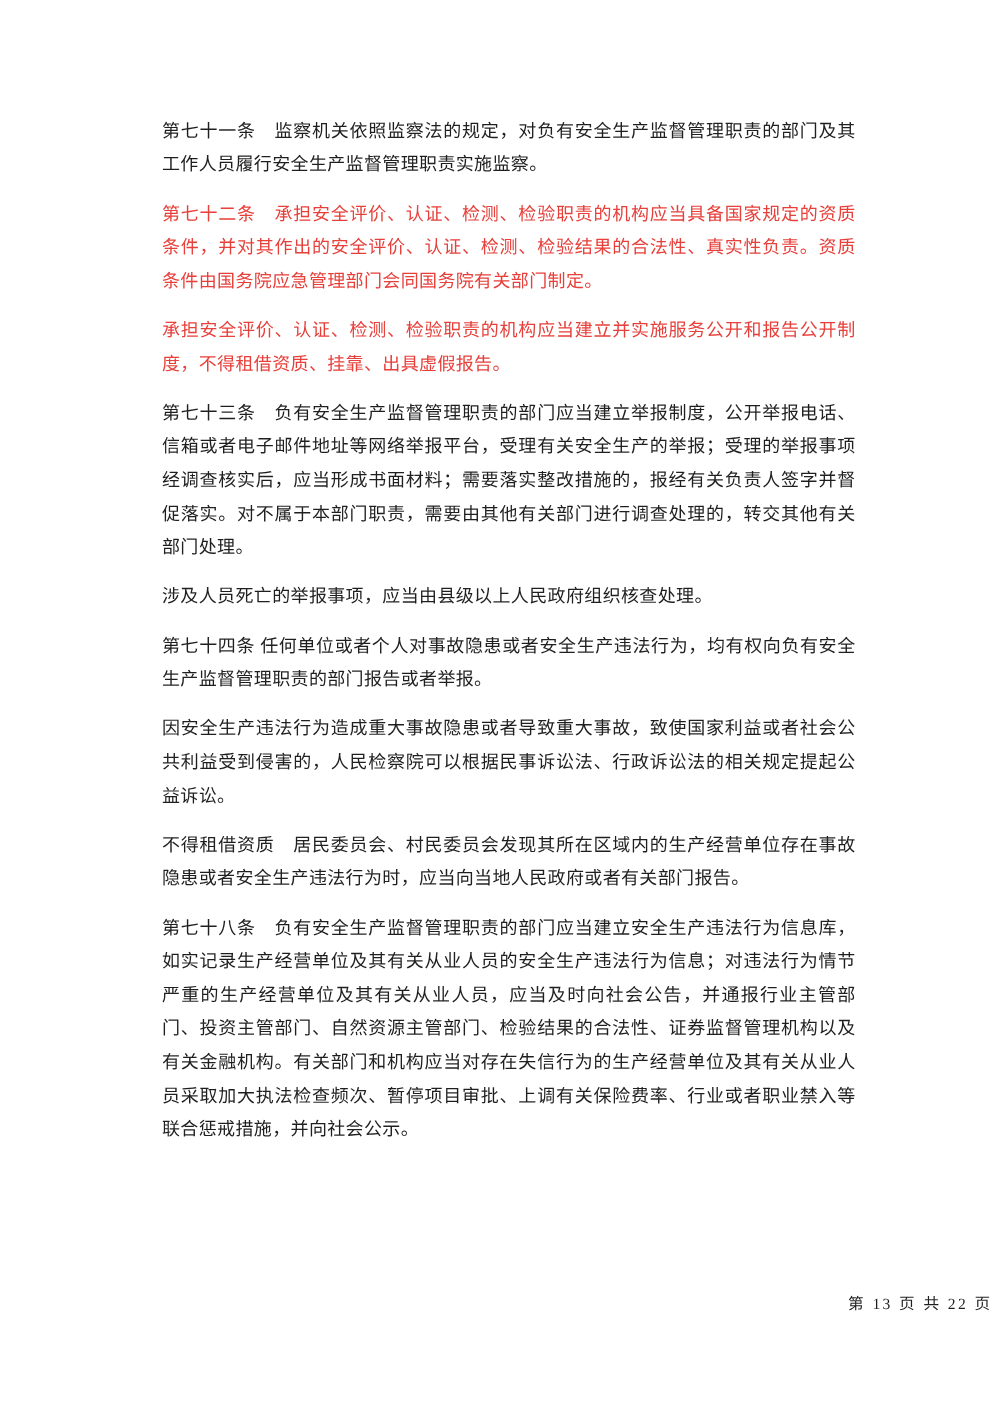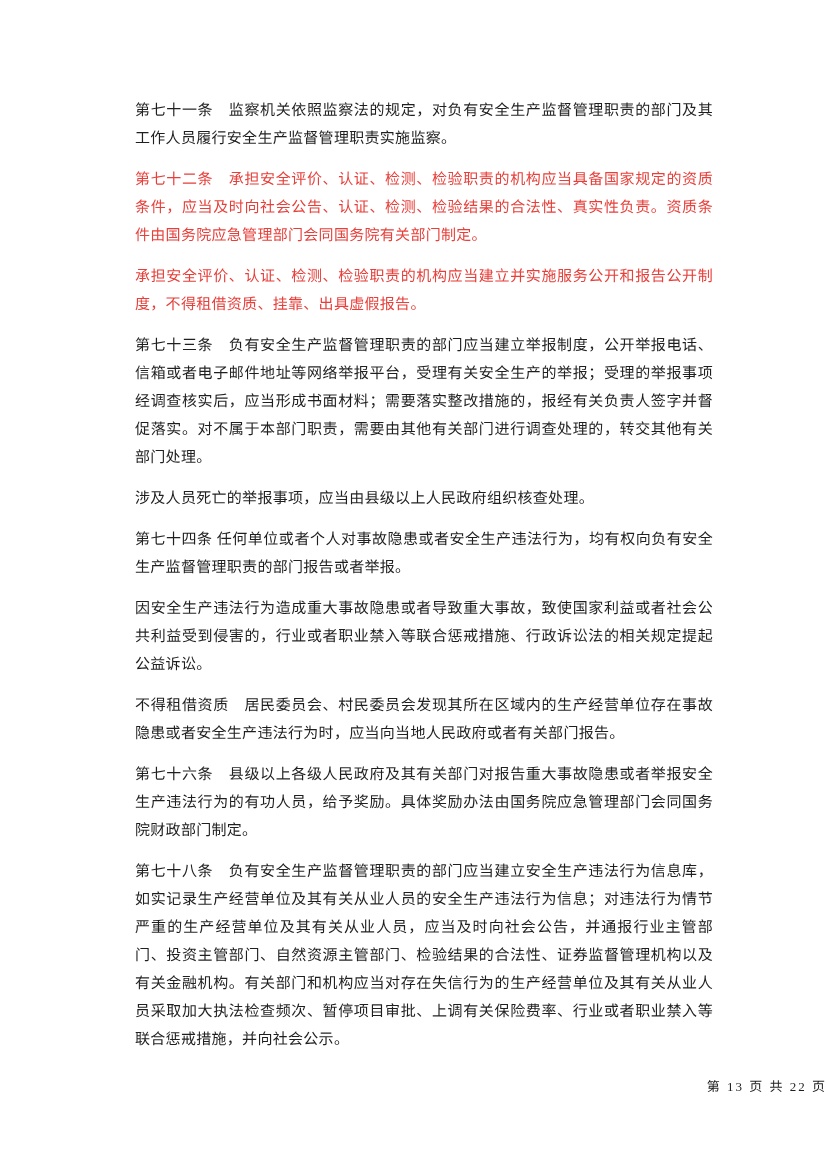--- a/index.html
+++ b/index.html
@@ -51,24 +51,23 @@
     color: var(--ink);
     letter-spacing: 2px;
   }
 </style>
 </head>
 <body>
 
 <div class="page">
   <div class="content">
     <p class="para">第七十一条　监察机关依照监察法的规定，对负有安全生产监督管理职责的部门及其工作人员履行安全生产监督管理职责实施监察。</p>
-    <p class="para emphasis">第七十二条　承担安全评价、认证、检测、检验职责的机构应当具备国家规定的资质条件，应当及时向社会公告、认证、检测、检验结果的合法性、真实性负责。资质条件由国务院应急管理部门会同国务院有关部门制定。</p>
+    <p class="para emphasis">第七十二条　承担安全评价、认证、检测、检验职责的机构应当具备国家规定的资质条件，并对其作出的安全评价、认证、检测、检验结果的合法性、真实性负责。资质条件由国务院应急管理部门会同国务院有关部门制定。</p>
     <p class="para emphasis">承担安全评价、认证、检测、检验职责的机构应当建立并实施服务公开和报告公开制度，不得租借资质、挂靠、出具虚假报告。</p>
     <p class="para">第七十三条　负有安全生产监督管理职责的部门应当建立举报制度，公开举报电话、信箱或者电子邮件地址等网络举报平台，受理有关安全生产的举报；受理的举报事项经调查核实后，应当形成书面材料；需要落实整改措施的，报经有关负责人签字并督促落实。对不属于本部门职责，需要由其他有关部门进行调查处理的，转交其他有关部门处理。</p>
     <p class="para">涉及人员死亡的举报事项，应当由县级以上人民政府组织核查处理。</p>
     <p class="para">第七十四条 任何单位或者个人对事故隐患或者安全生产违法行为，均有权向负有安全生产监督管理职责的部门报告或者举报。</p>
-    <p class="para">因安全生产违法行为造成重大事故隐患或者导致重大事故，致使国家利益或者社会公共利益受到侵害的，行业或者职业禁入等联合惩戒措施、行政诉讼法的相关规定提起公益诉讼。</p>
+    <p class="para">因安全生产违法行为造成重大事故隐患或者导致重大事故，致使国家利益或者社会公共利益受到侵害的，人民检察院可以根据民事诉讼法、行政诉讼法的相关规定提起公益诉讼。</p>
     <p class="para">不得租借资质　居民委员会、村民委员会发现其所在区域内的生产经营单位存在事故隐患或者安全生产违法行为时，应当向当地人民政府或者有关部门报告。</p>
-    <p class="para">第七十六条　县级以上各级人民政府及其有关部门对报告重大事故隐患或者举报安全生产违法行为的有功人员，给予奖励。具体奖励办法由国务院应急管理部门会同国务院财政部门制定。</p>
     <p class="para">第七十八条　负有安全生产监督管理职责的部门应当建立安全生产违法行为信息库，如实记录生产经营单位及其有关从业人员的安全生产违法行为信息；对违法行为情节严重的生产经营单位及其有关从业人员，应当及时向社会公告，并通报行业主管部门、投资主管部门、自然资源主管部门、检验结果的合法性、证券监督管理机构以及有关金融机构。有关部门和机构应当对存在失信行为的生产经营单位及其有关从业人员采取加大执法检查频次、暂停项目审批、上调有关保险费率、行业或者职业禁入等联合惩戒措施，并向社会公示。</p>
   </div>
   <div class="footer">第 13 页 共 22 页</div>
 </div>
 
 </body></html>

